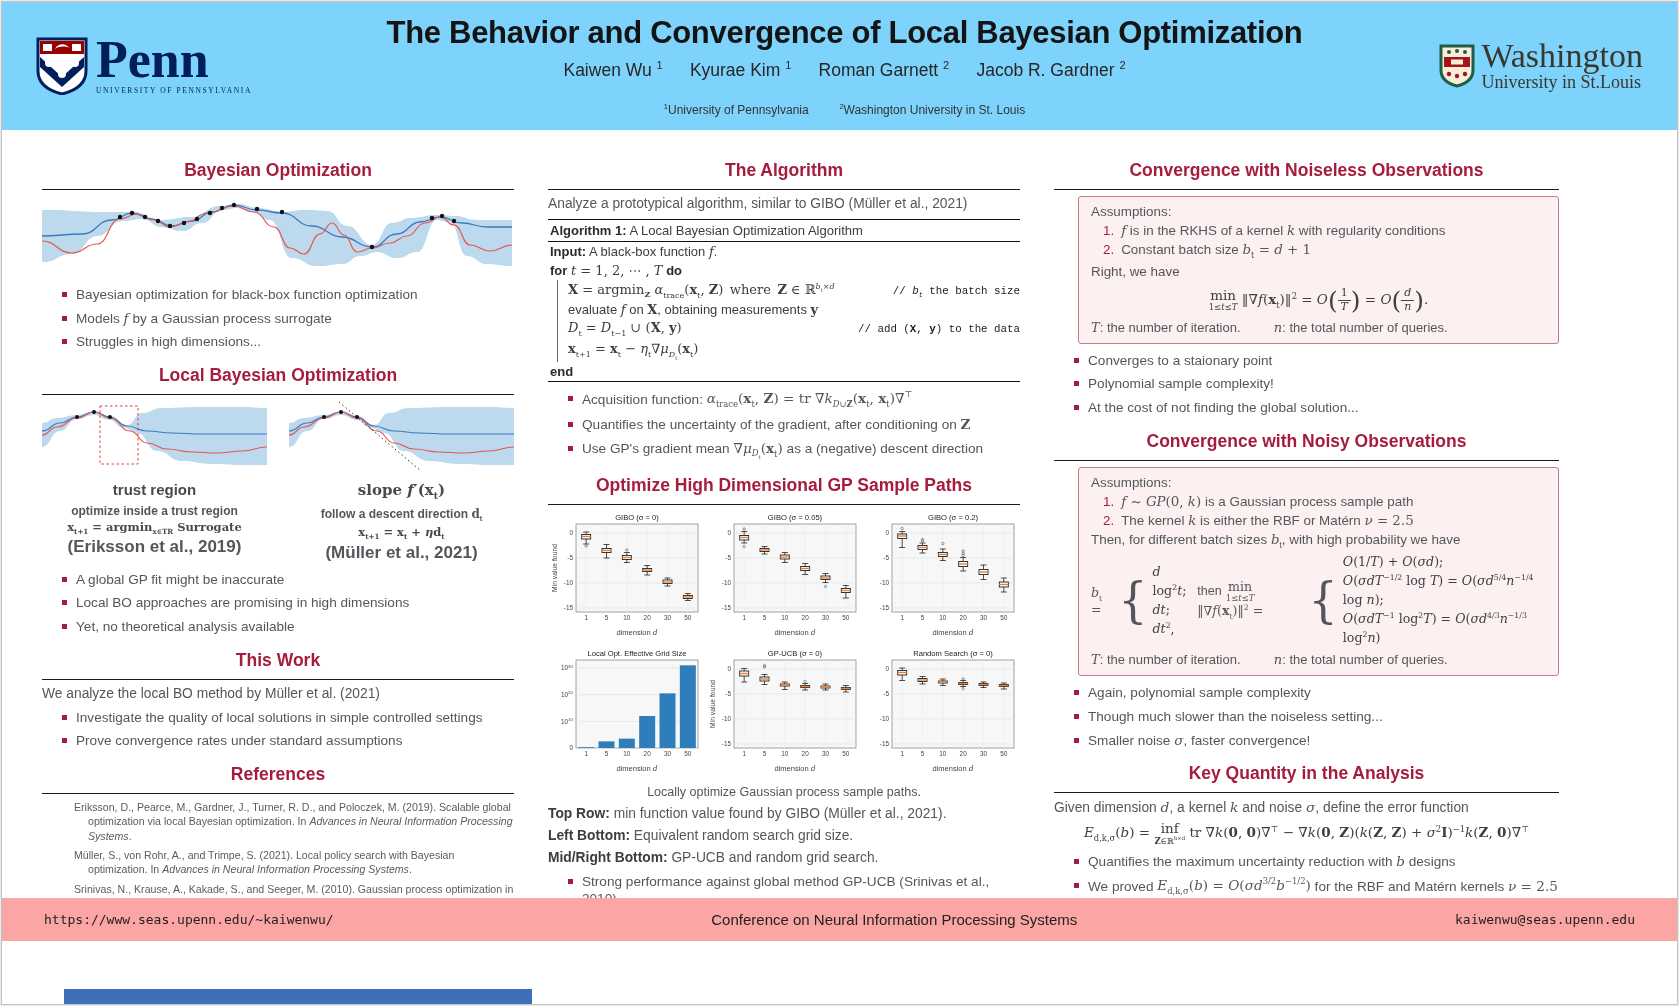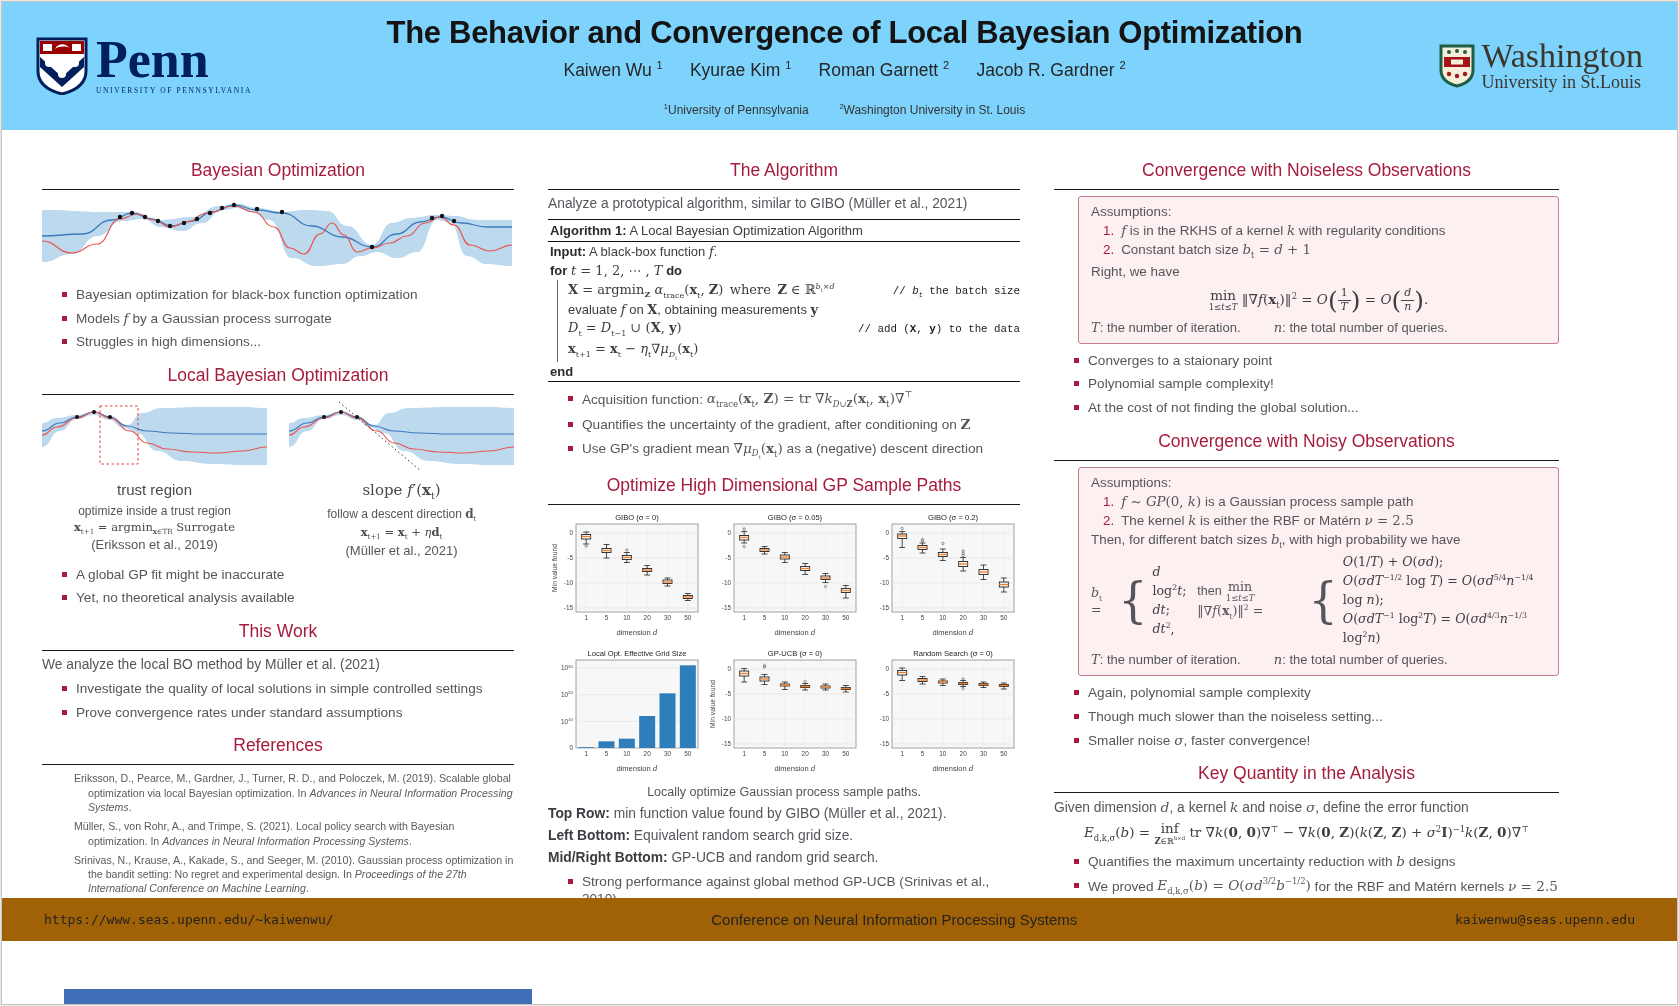--- a/index.html
+++ b/index.html
@@ -18,38 +18,38 @@
   .affils{font-size:12px;color:#333;margin-top:22px;}
   .washu-logo{width:220px;display:flex;align-items:center;gap:6px;justify-content:flex-end;}
   .washu-text{font-family:"Liberation Serif",serif;color:#3a372f;text-align:left;}
   .washu-line1{font-size:34px;line-height:1;}
   .washu-line2{font-size:18px;line-height:1.1;}
 
   
   .cols{display:flex;padding:16px 40px 0;gap:34px;box-sizing:border-box;}
   .col{width:472px;flex:none;}
   .col.wide{width:505px;}
-  h2{color:#A61C3C;font-size:17.5px;text-align:center;margin:14px 0 8px;font-weight:normal;}
+  h2{color:#A61C3C;font-size:17.5px;text-align:center;margin:14px 0 8px;font-weight:bold;}
   .rule{border-top:1.5px solid #1a1a1a;margin-bottom:6px;}
   .bullets{list-style:none;margin:8px 0 4px;padding-left:20px;}
   .bullets li{position:relative;padding-left:14px;font-size:13.6px;color:#55565c;margin:6px 0;line-height:1.3;}
   .bullets li::before{content:"";position:absolute;left:0;top:6px;width:5px;height:5px;background:#A61C3C;}
   .intro-line{font-size:13.8px;color:#55565c;margin:4px 0 6px;}
   .m{font-family:"DejaVu Serif",serif;}
   .sans{font-family:"Liberation Sans",sans-serif;color:#55565c;}
 
   
   .fig{margin:4px 0;}
   .panel-row{display:flex;gap:22px;margin-top:4px;}
   .panel-caps{display:flex;gap:22px;text-align:center;}
-  .panel-cap{width:225px;}
+  .panel-cap{width:225px;font-weight:bold;}
   .pc-label{font-size:15px;color:#4a4a4a;margin-top:4px;}
   .pc-line{font-size:12px;color:#55565c;margin-top:6px;}
   .pc-frm{font-size:11.5px;color:#4a4a4a;margin-top:2px;}
-  .pc-cite{font-size:13px;color:#55565c;margin-top:1px;}
+  .pc-cite{font-size:17px;color:#55565c;margin-top:1px;}
 
   
   .refs{margin-top:4px;margin-left:32px;}
   .ref{font-size:10.6px;color:#5a5b60;margin:5px 0;padding-left:14px;text-indent:-14px;line-height:1.35;}
 
   
   .algbox{border-top:1.6px solid #111;border-bottom:1.6px solid #111;margin-top:8px;font-size:13px;color:#3c3d42;}
   .algtitle{border-bottom:1.1px solid #111;padding:3px 2px;}
   .algtitle b,.algline b{color:#2b2b2b;}
   .algline{padding:2px 2px;}
@@ -72,21 +72,21 @@
   .munder .under{font-size:8.5px;}
   .frac{display:inline-flex;flex-direction:column;align-items:center;vertical-align:middle;line-height:1.15;font-size:11px;}
   .frac .num{border-bottom:0.8px solid #444;padding:0 3px;}
   .bigp{font-size:25px;font-weight:normal;vertical-align:middle;font-family:"DejaVu Serif",serif;}
   .cases-eq{display:flex;align-items:center;justify-content:center;gap:5px;font-size:12.6px;margin:4px 0;}
   .lbrace{font-size:46px;font-weight:normal;font-family:"DejaVu Serif",serif;line-height:0.9;transform:scaleY(1.05);}
   .case-col{display:inline-flex;flex-direction:column;text-align:left;line-height:1.5;font-family:"DejaVu Serif",serif;color:#3f4045;}
   .boxnote{font-size:13px;margin-top:2px;}
 
   
-  footer{position:absolute;left:0;right:0;top:896px;height:43px;background:#a16207;display:flex;align-items:center;justify-content:space-between;padding:0 42px;box-sizing:border-box;}
+  footer{position:absolute;left:0;right:0;top:896px;height:43px;background:#fca5a5;display:flex;align-items:center;justify-content:space-between;padding:0 42px;box-sizing:border-box;}
   .mono{font-family:"DejaVu Sans Mono",monospace;font-size:13px;color:#222;}
   .conf{font-size:15px;color:#222;}
   .bottom-bar{position:absolute;left:62px;bottom:0;width:468px;height:15px;background:#3E6FB7;}
   sup{font-size:0.62em;} sub{font-size:0.62em;}
 </style>
 </head>
 <body>
 
 <div class="poster">
 
@@ -196,20 +196,21 @@
         </div>
         <div class="panel-cap">
           <div class="pc-label m">slope <i>f</i>′(<b>x</b><sub>t</sub>)</div>
           <div class="pc-line">follow a descent direction <b class="m">d</b><sub>t</sub></div>
           <div class="pc-frm m"><b>x</b><sub>t+1</sub> = <b>x</b><sub>t</sub> + <i>η</i><b>d</b><sub>t</sub></div>
           <div class="pc-cite">(Müller et al., 2021)</div>
         </div>
       </div>
       <ul class="bullets">
         <li>A global GP fit might be inaccurate</li>
+        <li>Local BO approaches are promising in high dimensions</li>
         <li>Yet, no theoretical analysis available</li>
       </ul>
 
       <h2>This Work</h2>
       <div class="rule"></div>
       <div class="intro-line">We analyze the local BO method by Müller et al. (2021)</div>
       <ul class="bullets">
         <li>Investigate the quality of local solutions in simple controlled settings</li>
         <li>Prove convergence rates under standard assumptions</li>
       </ul>

